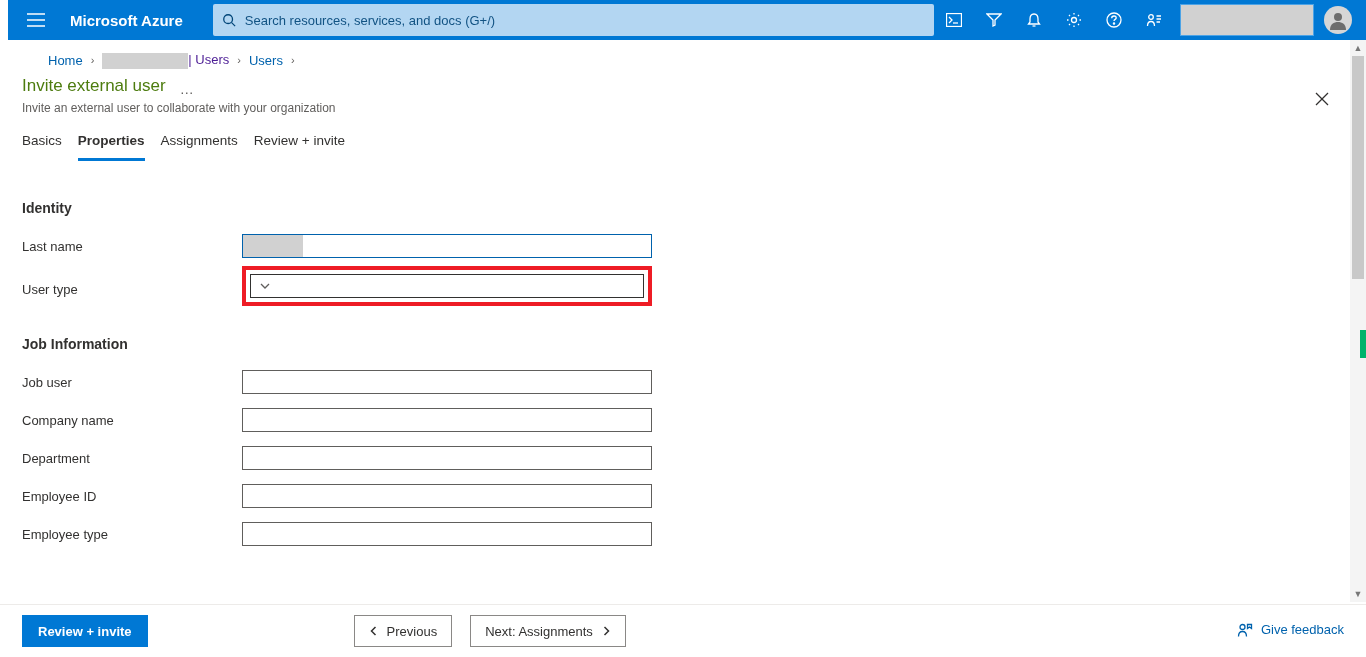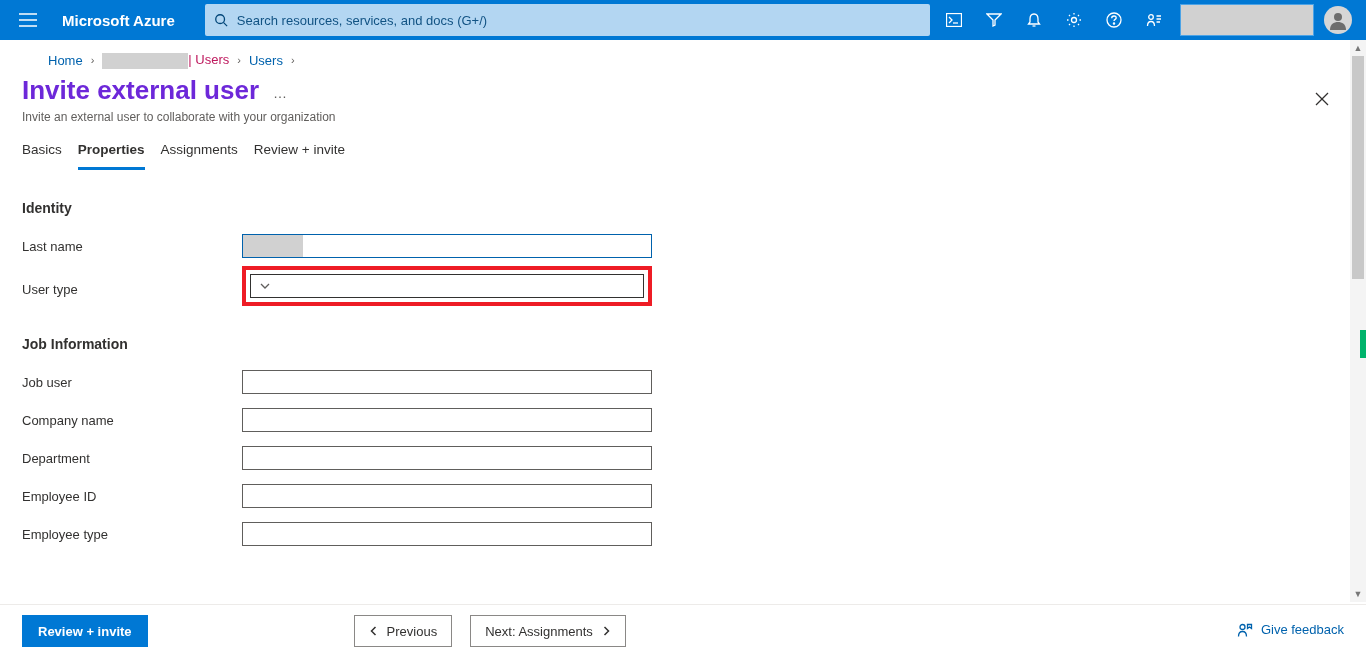--- a/index.html
+++ b/index.html
@@ -16,20 +16,21 @@
   }
   
   .topbar {
     height: 40px;
     background: #0078d4;
     color: #fff;
     display: flex;
     align-items: center;
     padding: 0 14px 0 8px;
     gap: 0;
+    margin-left: 8px;
   }
   .hamburger {
     width: 40px;
     height: 40px;
     display:flex;align-items:center;justify-content:center;
     cursor:pointer;
   }
   .hamburger svg { stroke:#fff; }
   .brand {
     font-weight:600;
@@ -85,26 +86,26 @@
     font-size:13px;
     gap:6px;
     flex-wrap:wrap;
     margin-left:26px;
   }
   .crumbs a { color:#0062ad; text-decoration:none; cursor:pointer;}
   .crumbs .chev { color:#605e5c; font-size:11px; padding:0 2px;}
   .crumbs .tenant-mask {
     display:inline-block; width:86px; height:16px; background:#d1d1d1; vertical-align:middle;
   }
-  .crumbs .muted { color:#be185d; }
+  .crumbs .muted { color:#4c1d95; }
 
   
   .titlewrap { padding: 6px 22px 0 22px; }
   .titlerow { display:flex; align-items:center; gap:14px; position:relative;}
-  .title { font-size:26px; font-weight:700; color:#6d28d9; }
+  .title { font-size:17px; font-weight:400; color:#4d7c0f; }
   .title-more { color:#605e5c; cursor:pointer; font-size:14px; letter-spacing:2px; padding-top:6px;}
   .subtitle { color:#605e5c; font-size:12px; margin-top:4px; }
   .close-btn {
     position:absolute; right:30px; top:85px;
     width:28px;height:28px; display:flex;align-items:center;justify-content:center;
     cursor:pointer;
   }
   .close-btn svg { stroke:#323130; stroke-width:1.2;}
 
   

